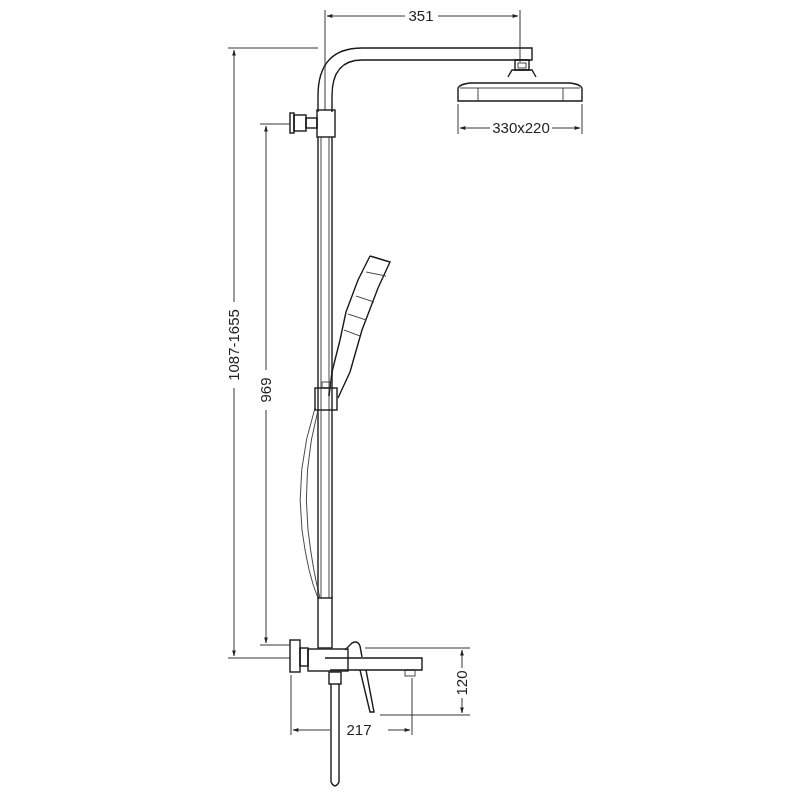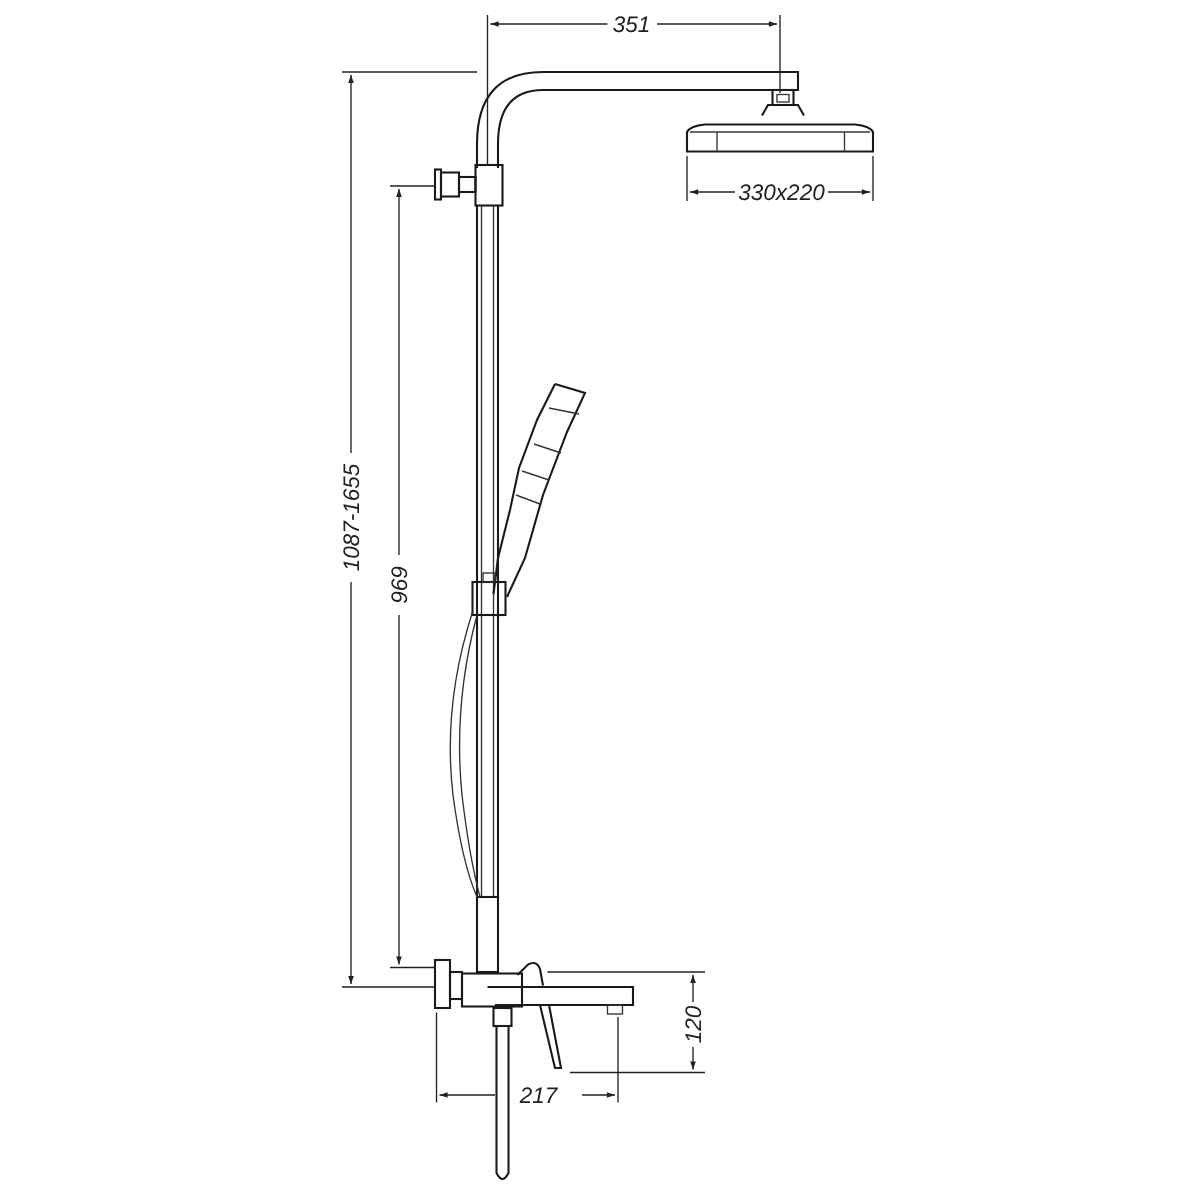--- a/index.html
+++ b/index.html
@@ -1,17 +1,17 @@
 <!DOCTYPE html>
 <html><head>
 <meta charset="utf-8">
 <style>
   html,body{margin:0;padding:0;background:#ffffff;}
   body{width:800px;height:800px;overflow:hidden;font-family:"Liberation Sans",sans-serif;}
-  #stage{position:relative;width:800px;height:800px;font-style:italic;}
+  #stage{position:relative;width:800px;height:800px;}
   svg{position:absolute;left:0;top:0;}
   .ln{stroke:#1a1a1a;fill:none;stroke-width:1.4;}
   .thin{stroke:#333;fill:none;stroke-width:0.9;}
   .dim{stroke:#222;fill:none;stroke-width:0.9;}
   .dimtxt{font-family:"Liberation Sans",sans-serif;font-size:15px;fill:#222;}
 </style>
 </head>
 <body>
 
 <div id="stage">

